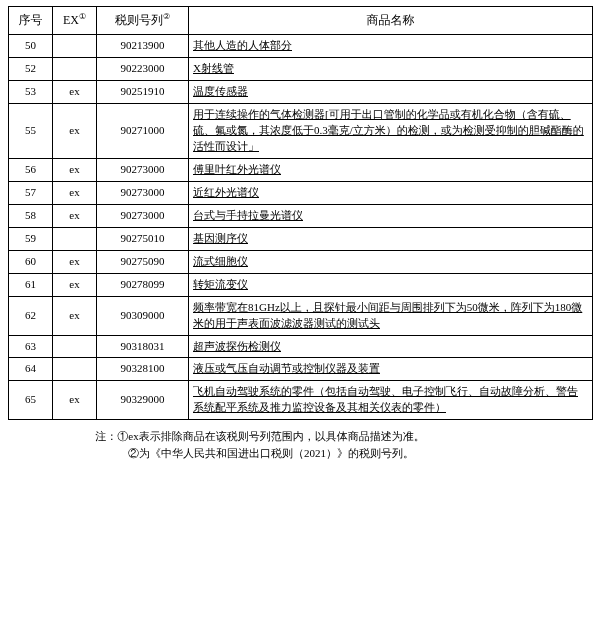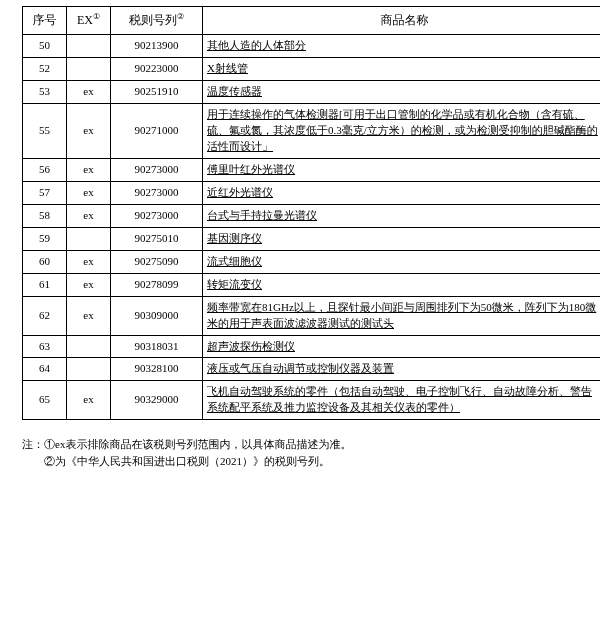--- a/index.html
+++ b/index.html
@@ -8,21 +8,21 @@
   }
   body {
     width: 600px;
     background: #ffffff;
     font-family: "Liberation Serif", "DejaVu Serif", serif;
     color: #000000;
   }
   .page {
     width: 520px;
     box-sizing: border-box;
-    padding: 6px 8px 4px 22px;
+    padding: 6px 8px 4px 8px;
   }
   table.tariff {
     border-collapse: collapse;
     width: 584px;
     table-layout: fixed;
     font-size: 11px;
   }
   table.tariff th,
   table.tariff td {
     border: 1px solid #000000;
@@ -47,23 +47,24 @@
   td.name {
     text-align: left;
     text-decoration: underline;
   }
   .sup {
     font-size: 8px;
     vertical-align: super;
     line-height: 1;
   }
   .notes {
-    margin-top: 16px;
+    margin-top: 8px;
     font-size: 11px;
     line-height: 1.5;
+    text-align: center;
   }
   .notes .note-first {
     display: block;
   }
   .notes .note-second {
     display: block;
     padding-left: 22px;
   }
   .note-label {
     display: inline;

